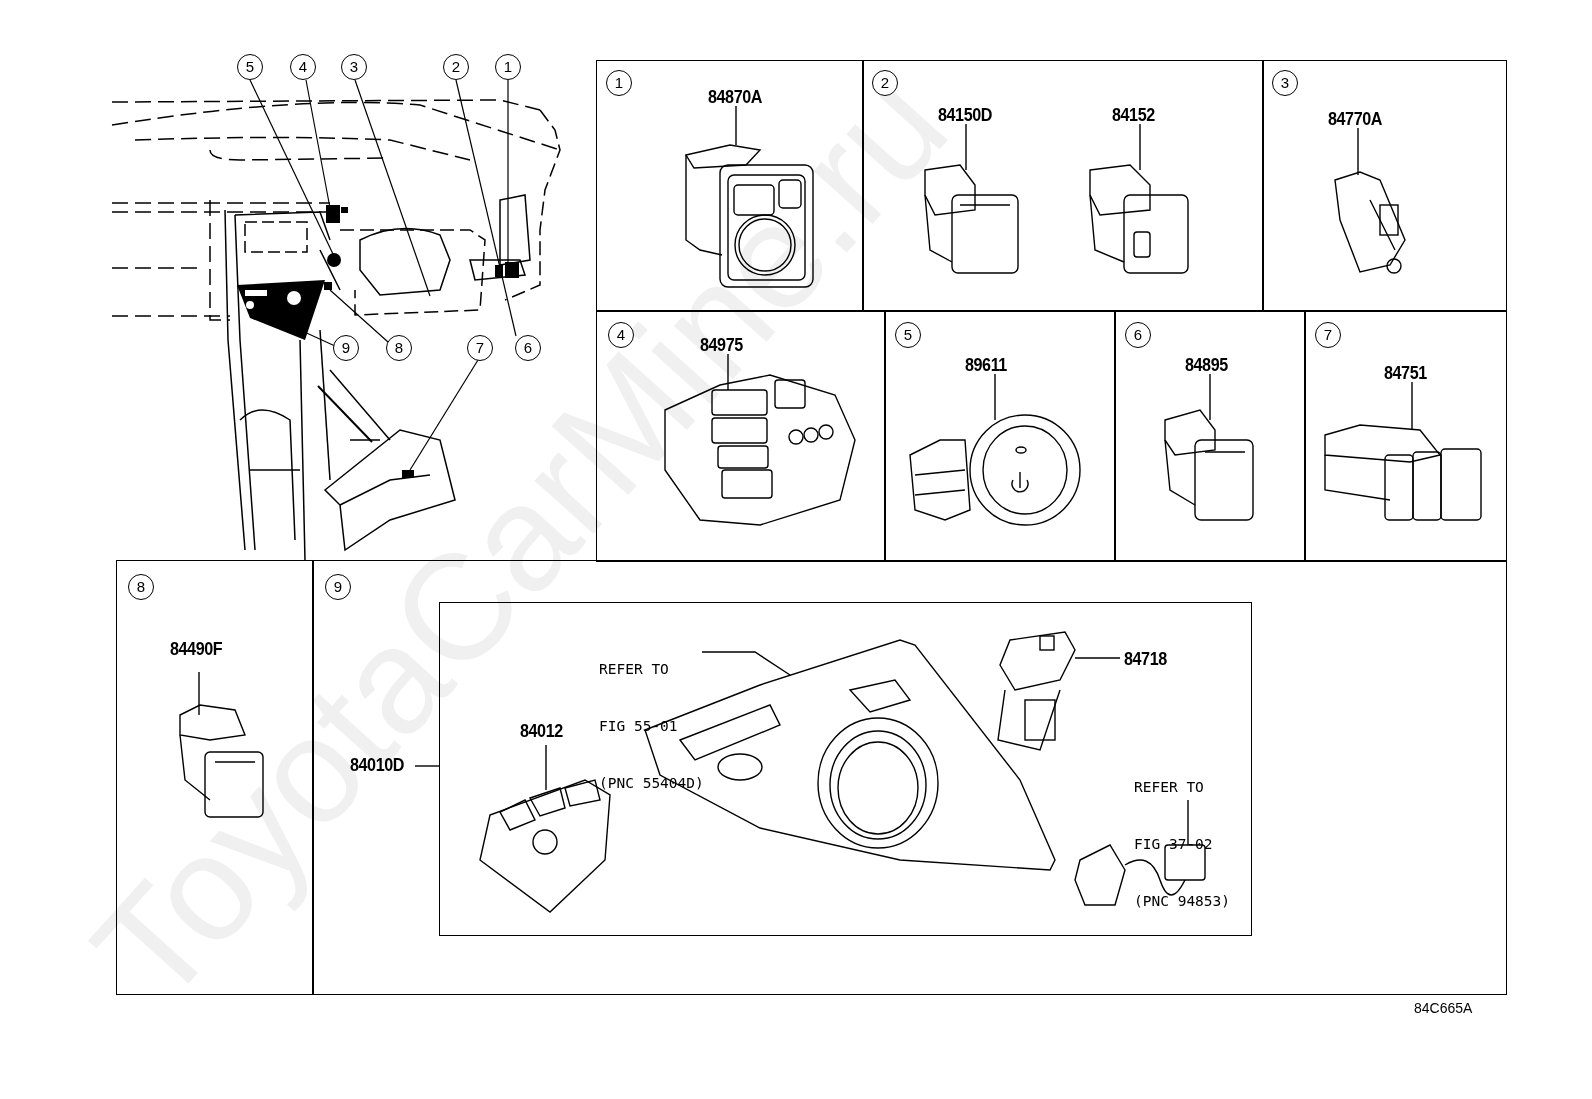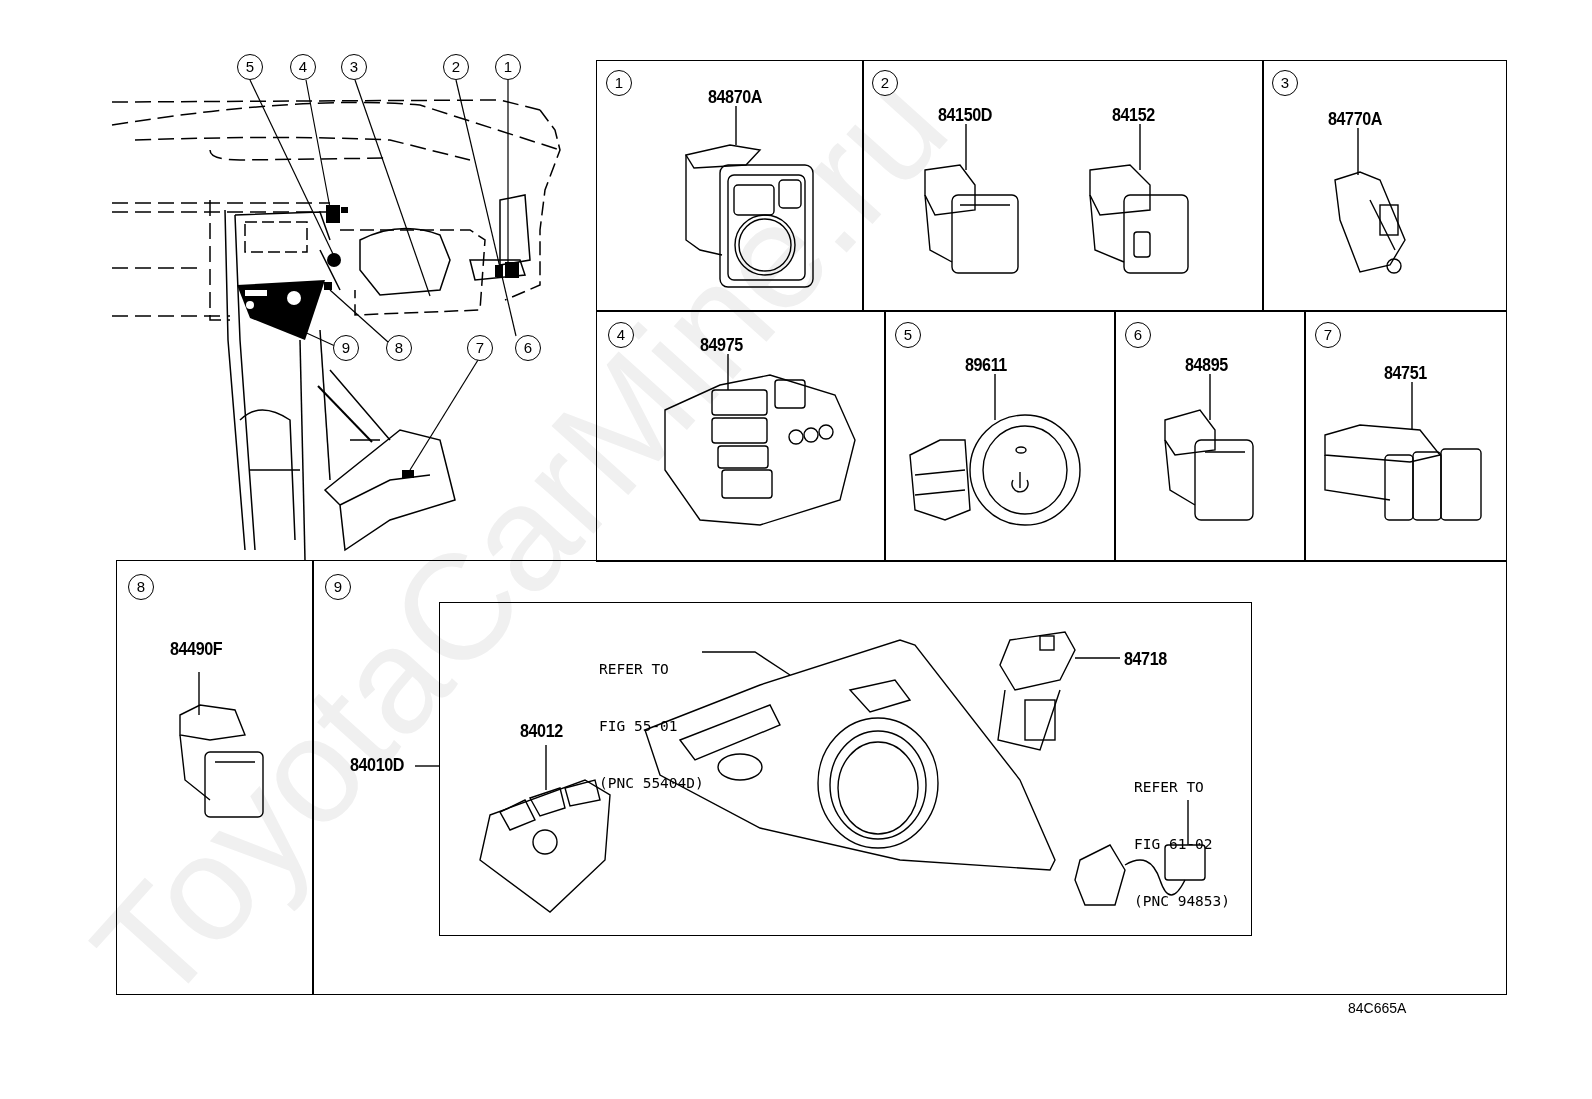--- a/index.html
+++ b/index.html
@@ -123,25 +123,25 @@
 <div class="pnc" style="left:520px;top:720px">84012</div>
 <div class="pnc" style="left:1124px;top:648px">84718</div>
 
 <div class="ref" style="left:599px;top:622px">
   <div>REFER TO</div>
   <div>FIG 55-01</div>
   <div>(PNC 55404D)</div>
 </div>
 <div class="ref" style="left:1134px;top:740px">
   <div>REFER TO</div>
-  <div>FIG 61-02</div>
+  <div>FIG 37-02</div>
   <div>(PNC 94853)</div>
 </div>
 
-<div class="fig" style="left:1348px;top:1000px">84C665A</div>
+<div class="fig" style="left:1414px;top:1000px">84C665A</div>
 
 <svg width="1592" height="1099">
   <g fill="none" stroke="#000" stroke-width="1.4">
 
     <line x1="736" y1="106" x2="736" y2="145"></line>
     <line x1="966" y1="124" x2="966" y2="170"></line>
     <line x1="1140" y1="124" x2="1140" y2="170"></line>
     <line x1="1358" y1="128" x2="1358" y2="175"></line>
     <line x1="728" y1="354" x2="728" y2="390"></line>
     <line x1="995" y1="374" x2="995" y2="420"></line>

